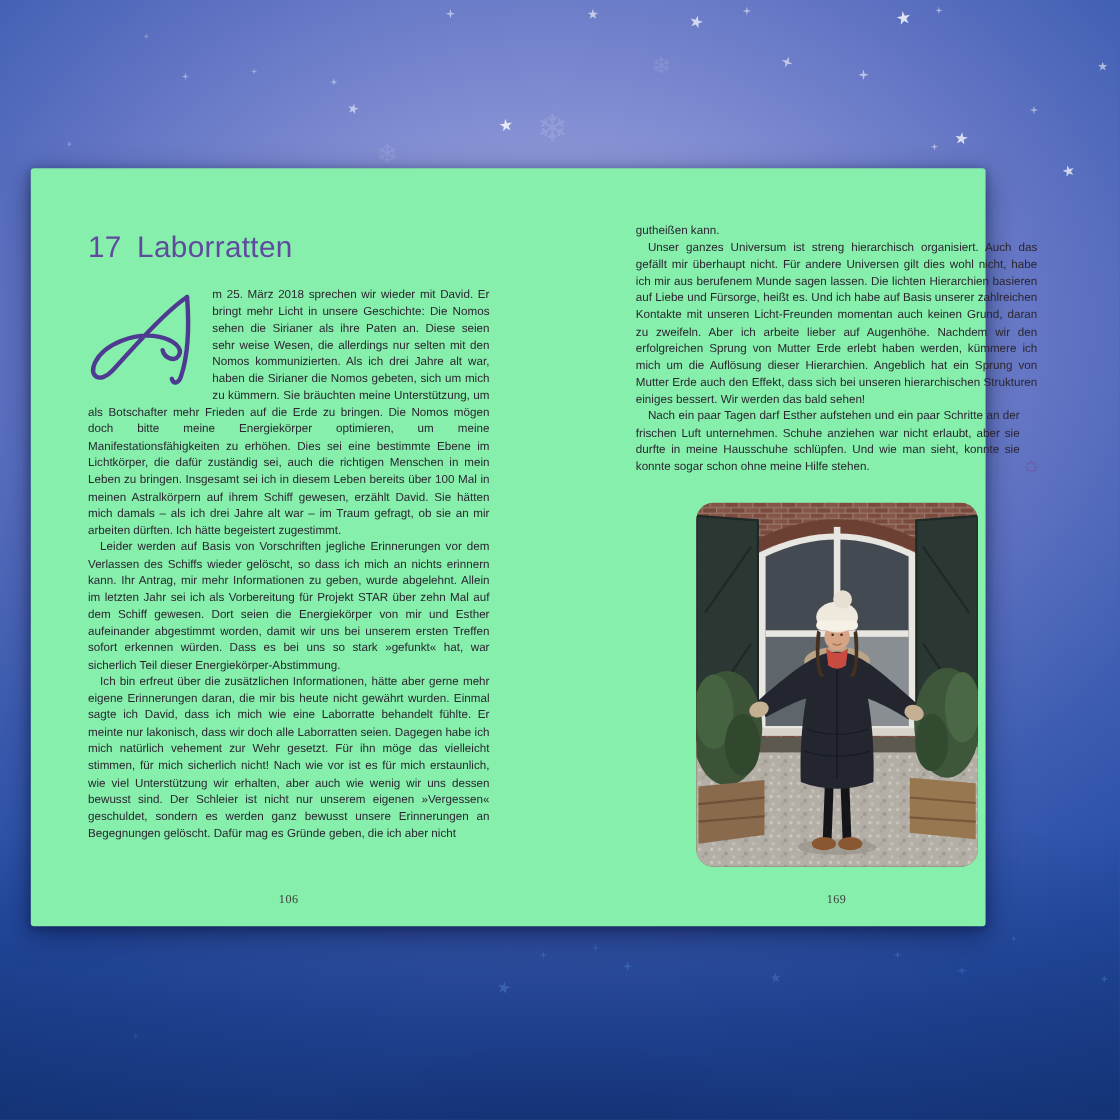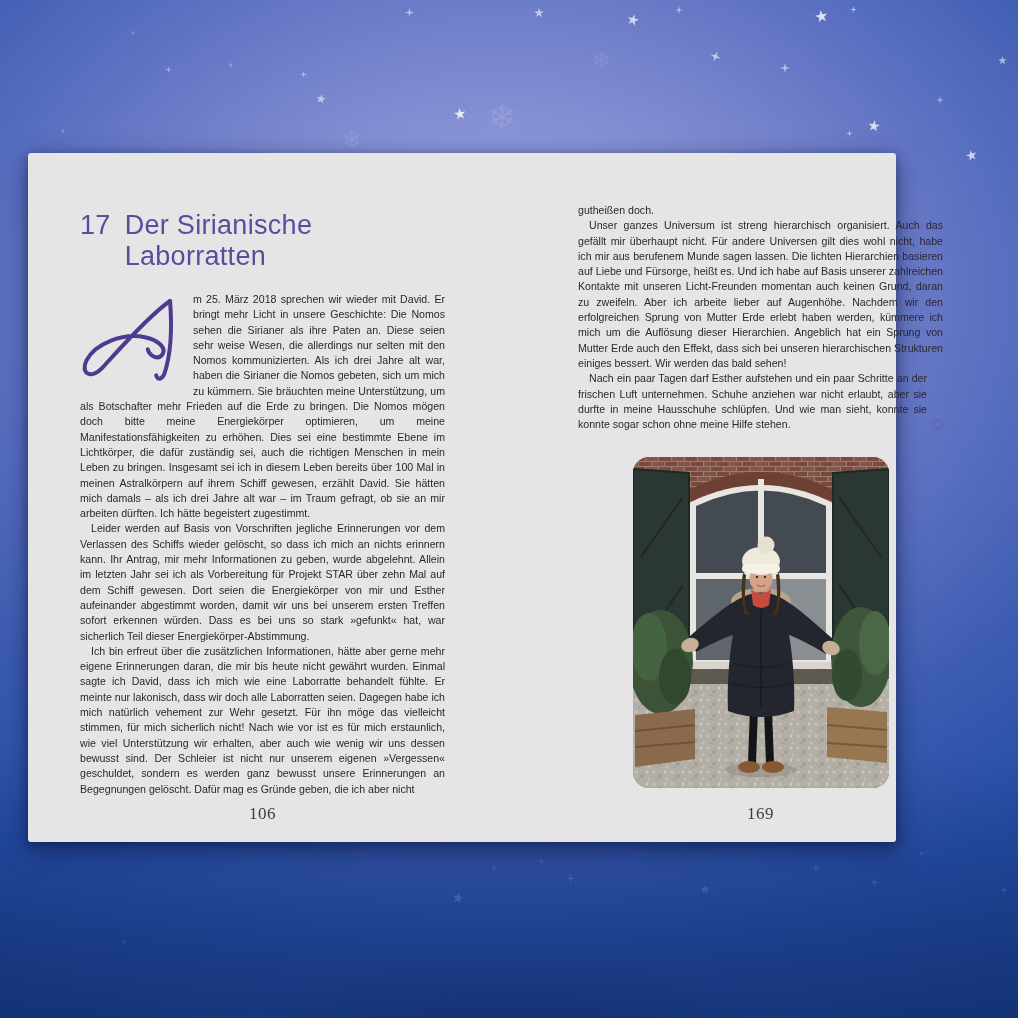--- a/index.html
+++ b/index.html
@@ -14,41 +14,41 @@
   }
   .stars{position:absolute;inset:0;pointer-events:none;}
   .st{position:absolute;background:#fff;}
   .star4{clip-path:polygon(50% 0,60% 40%,100% 50%,60% 60%,50% 100%,40% 60%,0 50%,40% 40%);}
   .star5{clip-path:polygon(50% 0%,61% 35%,98% 35%,68% 57%,79% 91%,50% 70%,21% 91%,32% 57%,2% 35%,39% 35%);}
   .blue{background:#4a77c9;}
   .snow{position:absolute;color:#ffffff;font-family:"DejaVu Sans",sans-serif;line-height:1;}
   
   .spread{
     position:absolute;left:28px;top:153px;width:868px;height:689px;
-    background:#e5e5e5;border-radius:3px;
+    background:#86efac;border-radius:3px;
     box-shadow:0 8px 26px rgba(8,16,55,.5),0 2px 8px rgba(8,16,55,.35);
     text-decoration:underline;
   }
   .col{position:absolute;top:0;width:365px;height:100%;}
   .col-left{left:52px;}
   .col-right{left:550px;}
   .chapter-head{display:flex;gap:14px;padding-top:57px;color:#5f4a9e;}
   .chap-num{font-size:27px;line-height:31px;letter-spacing:.3px;}
   .chap-title{font-size:27px;line-height:31px;letter-spacing:.3px;}
   .chap-title span{display:block;}
   .body-text{margin-top:20px;}
   .body-p{margin:0;font-size:10.6px;line-height:15.3px;text-align:justify;color:#2b2630;}
   .indent{text-indent:11px;}
   .col-right .first-p{padding-top:50px;}
   .dropcap{float:left;width:104px;height:90px;margin:3px 9px 2px 0;}
   .last-p{position:relative;padding-right:16px;}
   .ornament{position:absolute;right:0;bottom:2px;width:11px;height:11px;}
   .pagenum{
     position:absolute;bottom:18px;left:0;width:365px;text-align:center;
-    font-family:"Liberation Serif",serif;font-size:17px;color:#3c3c3c;letter-spacing:.5px;
+    font-family:"Liberation Serif",serif;font-size:11px;color:#3c3c3c;letter-spacing:.5px;
   }
   .photo{
     width:256px;height:331px;margin:25px auto 0;border-radius:16px;overflow:hidden;
     position:relative;background:#8a6a5a;
   }
   .photo svg{display:block;}
 </style>
 </head>
 <body>
 
@@ -87,41 +87,40 @@
   <div class="st star4 blue" style="left:1000px;top:886px;width:8px;height:8px;opacity:.45;"></div>
   <div class="st star4 blue" style="left:120px;top:938px;width:7px;height:7px;opacity:.3;"></div>
 </div>
 
 <div class="spread">
 
   <div class="col col-left">
     <div class="chapter-head">
       <span class="chap-num">17</span>
       <span class="chap-title">
-        <span>Der Sirianische</span>
         <span>Laborratten</span>
       </span>
     </div>
     <div class="body-text">
       <p class="body-p">
         <svg class="dropcap" viewBox="0 0 112 96" role="img" aria-label="A">
           <g fill="none" stroke="#4f3a92" stroke-width="4.3" stroke-linecap="round">
             <path d="M97 6 C76 20 44 56 24 78 C12 91 0 84 7 70 C16 52 46 40 70 45 C84 48 93 56 89 63 C85 70 75 66 73 58"></path>
             <path d="M97 6 C99 32 99 60 91 84 C89 90 84 92 82 86"></path>
           </g>
         </svg><span>m 25. März 2018 sprechen wir wieder mit David. Er bringt mehr Licht in unsere Geschichte: Die Nomos sehen die Sirianer als ihre Paten an. Diese seien sehr weise Wesen, die allerdings nur selten mit den Nomos kommunizierten. Als ich drei Jahre alt war, haben die Sirianer die Nomos gebeten, sich um mich zu kümmern. Sie bräuchten meine Unterstützung, um als Botschafter mehr Frieden auf die Erde zu bringen. Die Nomos mögen doch bitte meine Energiekörper optimieren, um meine Manifestationsfähigkeiten zu erhöhen. Dies sei eine bestimmte Ebene im Lichtkörper, die dafür zuständig sei, auch die richtigen Menschen in mein Leben zu bringen. Insgesamt sei ich in diesem Leben bereits über 100 Mal in meinen Astralkörpern auf ihrem Schiff gewesen, erzählt David. Sie hätten mich damals – als ich drei Jahre alt war – im Traum gefragt, ob sie an mir arbeiten dürften. Ich hätte begeistert zugestimmt.</span>
       </p>
       <p class="body-p indent">Leider werden auf Basis von Vorschriften jegliche Erinnerungen vor dem Verlassen des Schiffs wieder gelöscht, so dass ich mich an nichts erinnern kann. Ihr Antrag, mir mehr Informationen zu geben, wurde abgelehnt. Allein im letzten Jahr sei ich als Vorbereitung für Projekt STAR über zehn Mal auf dem Schiff gewesen. Dort seien die Energiekörper von mir und Esther aufeinander abgestimmt worden, damit wir uns bei unserem ersten Treffen sofort erkennen würden. Dass es bei uns so stark »gefunkt« hat, war sicherlich Teil dieser Energiekörper-Abstimmung.</p>
       <p class="body-p indent">Ich bin erfreut über die zusätzlichen Informationen, hätte aber gerne mehr eigene Erinnerungen daran, die mir bis heute nicht gewährt wurden. Einmal sagte ich David, dass ich mich wie eine Laborratte behandelt fühlte. Er meinte nur lakonisch, dass wir doch alle Laborratten seien. Dagegen habe ich mich natürlich vehement zur Wehr gesetzt. Für ihn möge das vielleicht stimmen, für mich sicherlich nicht! Nach wie vor ist es für mich erstaunlich, wie viel Unterstützung wir erhalten, aber auch wie wenig wir uns dessen bewusst sind. Der Schleier ist nicht nur unserem eigenen »Vergessen« geschuldet, sondern es werden ganz bewusst unsere Erinnerungen an Begegnungen gelöscht. Dafür mag es Gründe geben, die ich aber nicht</p>
     </div>
     <div class="pagenum">106</div>
   </div>
 
   <div class="col col-right">
-    <p class="body-p first-p">gutheißen doch.</p>
+    <p class="body-p first-p">gutheißen kann.</p>
     <p class="body-p indent">Unser ganzes Universum ist streng hierarchisch organisiert. Auch das gefällt mir überhaupt nicht. Für andere Universen gilt dies wohl nicht, habe ich mir aus berufenem Munde sagen lassen. Die lichten Hierarchien basieren auf Liebe und Fürsorge, heißt es. Und ich habe auf Basis unserer zahlreichen Kontakte mit unseren Licht-Freunden momentan auch keinen Grund, daran zu zweifeln. Aber ich arbeite lieber auf Augenhöhe. Nachdem wir den erfolgreichen Sprung von Mutter Erde erlebt haben werden, kümmere ich mich um die Auflösung dieser Hierarchien. Angeblich hat ein Sprung von Mutter Erde auch den Effekt, dass sich bei unseren hierarchischen Strukturen einiges bessert. Wir werden das bald sehen!</p>
     <p class="body-p indent last-p">
       <span>Nach ein paar Tagen darf Esther aufstehen und ein paar Schritte an der frischen Luft unternehmen. Schuhe anziehen war nicht erlaubt, aber sie durfte in meine Hausschuhe schlüpfen. Und wie man sieht, konnte sie konnte sogar schon ohne meine Hilfe stehen.</span>
       <svg class="ornament" viewBox="0 0 11 11">
         <g fill="#6f5aa8">
           <circle cx="5.5" cy="1.3" r="1.1"></circle>
             <circle cx="8.5" cy="2.5" r="1.1"></circle>
           <circle cx="9.7" cy="5.5" r="1.1"></circle>
             <circle cx="8.5" cy="8.5" r="1.1"></circle>
           <circle cx="5.5" cy="9.7" r="1.1"></circle>

